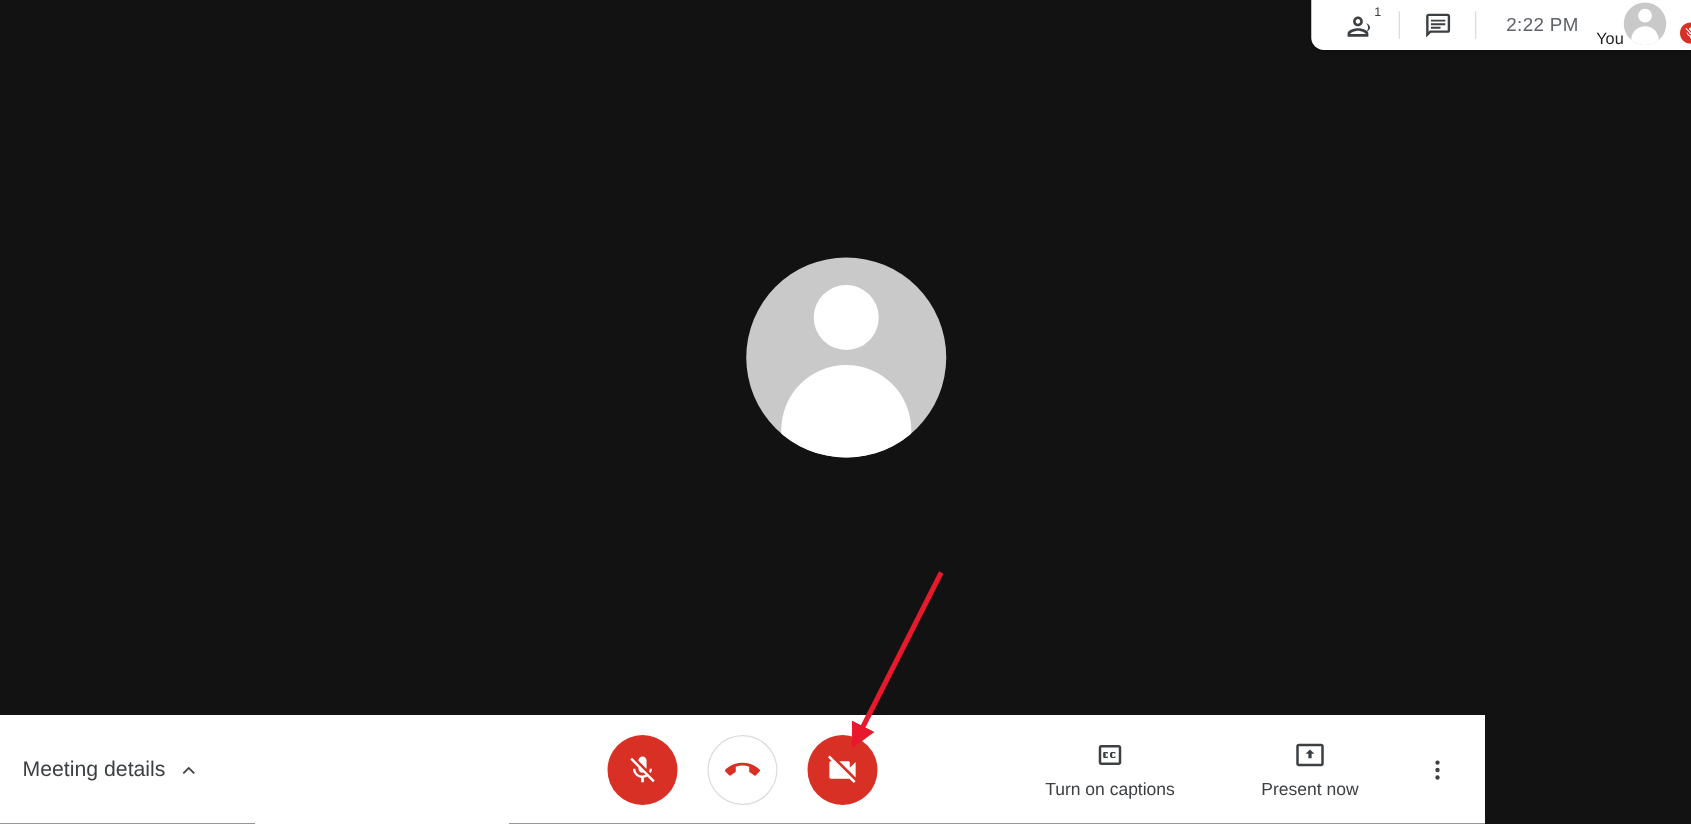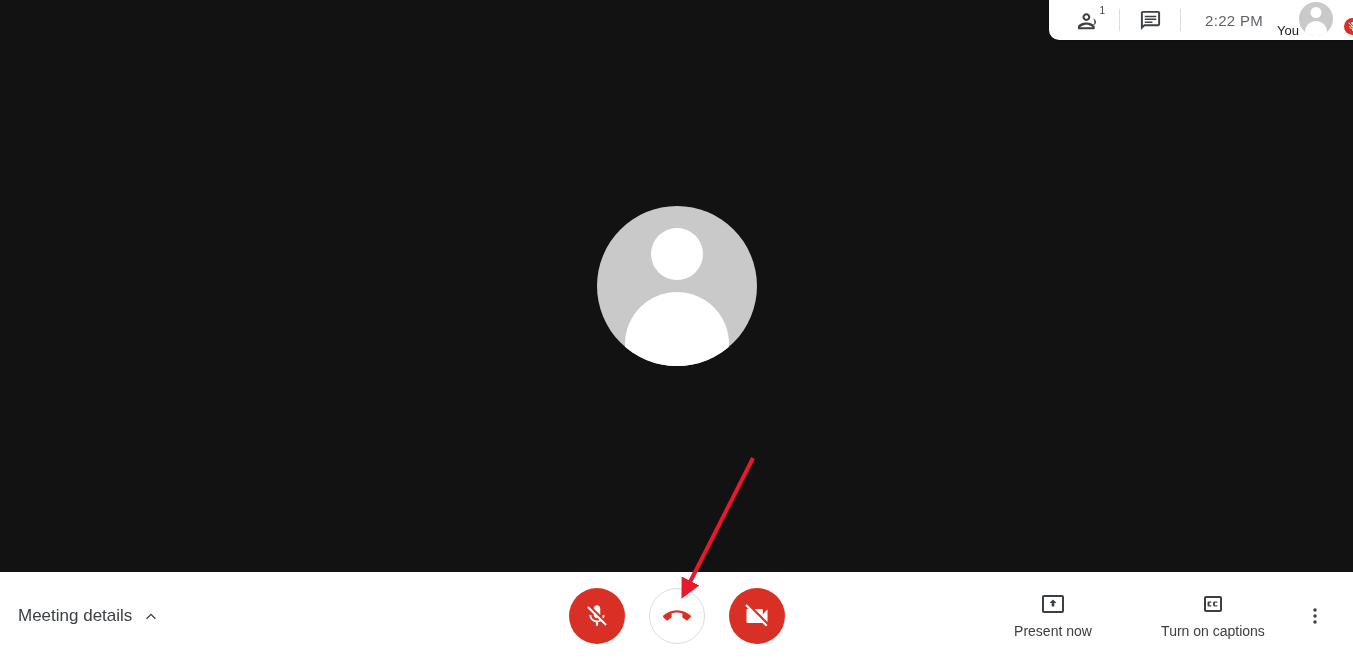--- a/index.html
+++ b/index.html
@@ -169,21 +169,21 @@
     display: flex;
     align-items: center;
     justify-content: center;
   }
 
   
   #bottom-bar {
     position: absolute;
     left: 0;
     bottom: 0;
-    width: 1353px;
+    width: 1188px;
     height: 87px;
     background: #ffffff;
     display: flex;
     align-items: center;
     z-index: 20;
   }
 
   #meeting-details {
     position: absolute;
     left: 18px;
@@ -337,33 +337,33 @@
       <svg width="28" height="28" viewBox="0 0 24 24" fill="#ffffff">
         <path d="M21 6.5l-4 4V7c0-.55-.45-1-1-1H9.82L21 17.18V6.5zM3.27 2L2 3.27 4.73 6H4c-.55 0-1 .45-1 1v10c0 .55.45 1 1 1h12c.21 0 .39-.08.55-.18L19.73 21 21 19.73 3.27 2z"></path>
       </svg>
     </div>
   </div>
 
   <div id="right-controls">
 
     <div class="labeled-btn">
       <svg width="24" height="24" viewBox="0 0 24 24" fill="#3c4043">
-        <path d="M21 3H3c-1.1 0-2 .9-2 2v14c0 1.1.9 2 2 2h18c1.1 0 2-.9 2-2V5c0-1.1-.9-2-2-2zm0 16.02H3V4.98h18v14.04z"></path>
-        <path d="M12 7.5l-3.5 3.5h2.2v3.5h2.6V11h2.2z"></path>
-      </svg>
-      <span class="lbl">Present now</span>
-    </div>
-
-    <div class="labeled-btn">
-      <svg width="24" height="24" viewBox="0 0 24 24" fill="#3c4043">
         <path d="M19 4H5c-1.11 0-2 .9-2 2v12c0 1.1.89 2 2 2h14c1.1 0 2-.9 2-2V6c0-1.1-.9-2-2-2zm0 14H5V6h14v12z"></path>
         <path d="M7.5 10.5h2V10H8.5v4h1v-.5h-2c-.28 0-.5-.22-.5-.5v-2.5c0-.28.22-.5.5-.5zm5 0h2V10h-1v4h1v-.5h-2c-.28 0-.5-.22-.5-.5v-2.5c0-.28.22-.5.5-.5z"></path>
         <path d="M7.2 9.6h2.6c.33 0 .6.27.6.6v.6H9.2v-.4H7.8v3.2h1.4v-.4h1.2v.6c0 .33-.27.6-.6.6H7.2c-.33 0-.6-.27-.6-.6v-3.6c0-.33.27-.6.6-.6zm6 0h2.6c.33 0 .6.27.6.6v.6h-1.2v-.4h-1.4v3.2h1.4v-.4h1.2v.6c0 .33-.27.6-.6.6h-2.6c-.33 0-.6-.27-.6-.6v-3.6c0-.33.27-.6.6-.6z"></path>
       </svg>
       <span class="lbl">Turn on captions</span>
+    </div>
+
+    <div class="labeled-btn">
+      <svg width="24" height="24" viewBox="0 0 24 24" fill="#3c4043">
+        <path d="M21 3H3c-1.1 0-2 .9-2 2v14c0 1.1.9 2 2 2h18c1.1 0 2-.9 2-2V5c0-1.1-.9-2-2-2zm0 16.02H3V4.98h18v14.04z"></path>
+        <path d="M12 7.5l-3.5 3.5h2.2v3.5h2.6V11h2.2z"></path>
+      </svg>
+      <span class="lbl">Present now</span>
     </div>
 
     <div id="more-options-btn">
       <svg width="22" height="22" viewBox="0 0 24 24" fill="#3c4043">
         <circle cx="12" cy="5.5" r="1.9"></circle>
         <circle cx="12" cy="12" r="1.9"></circle>
         <circle cx="12" cy="18.5" r="1.9"></circle>
       </svg>
     </div>
   </div>

